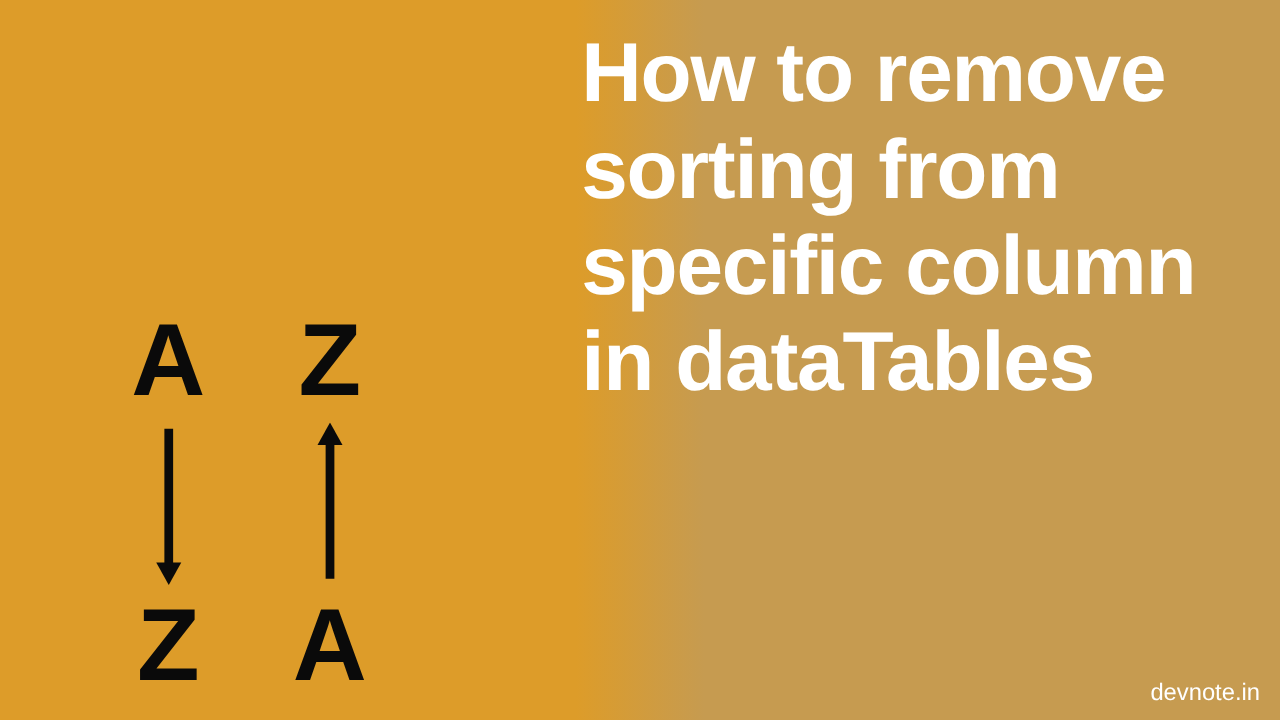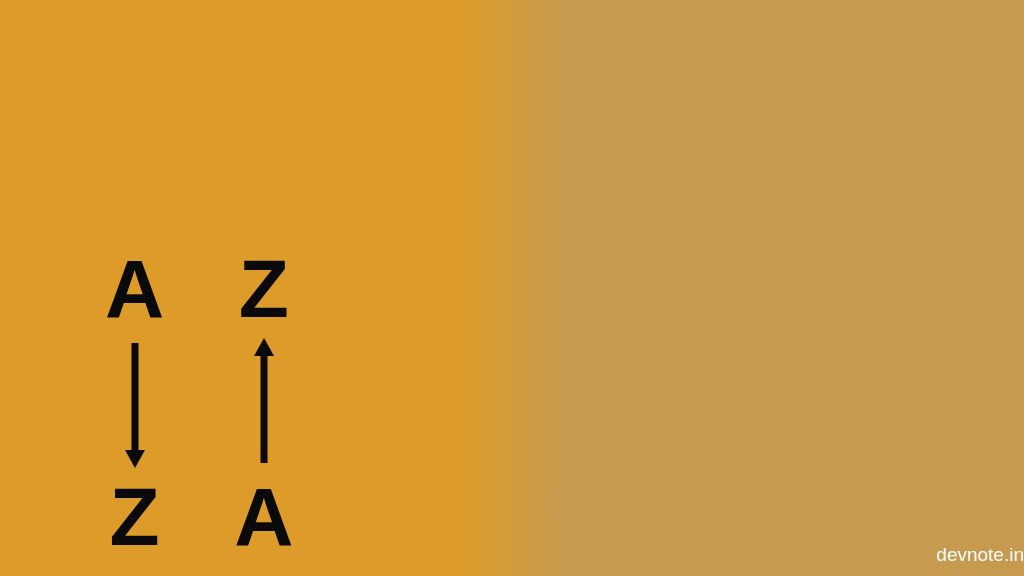--- a/index.html
+++ b/index.html
@@ -67,21 +67,21 @@
       width: 540px;
       font-size: 67px;
       font-weight: 900;
       color: #ffffff;
       line-height: 1.15;
       letter-spacing: -1px;
     }
     .footer-text {
       position: absolute;
       bottom: 10px;
-      right: 0;
+      right: 16px;
       font-size: 19px;
       color: #ffffff;
       font-weight: normal;
     }
   </style>
 </head>
 <body>
 
 <div class="container">
 
@@ -98,15 +98,16 @@
     <div class="sort-column">
       <span class="sort-letter">Z</span>
       <svg class="arrow" viewBox="0 0 24 130">
         <line x1="12" y1="10" x2="12" y2="125" stroke="#0a0a0a" stroke-width="7"></line>
         <polygon points="12,0 2,18 22,18" fill="#0a0a0a"></polygon>
       </svg>
       <span class="sort-letter">A</span>
     </div>
   </div>
 
+  <h1 class="heading">How to remove sorting from specific column in dataTables</h1>
 
   <div class="footer-text">devnote.in</div>
 </div>
 
 </body></html>

